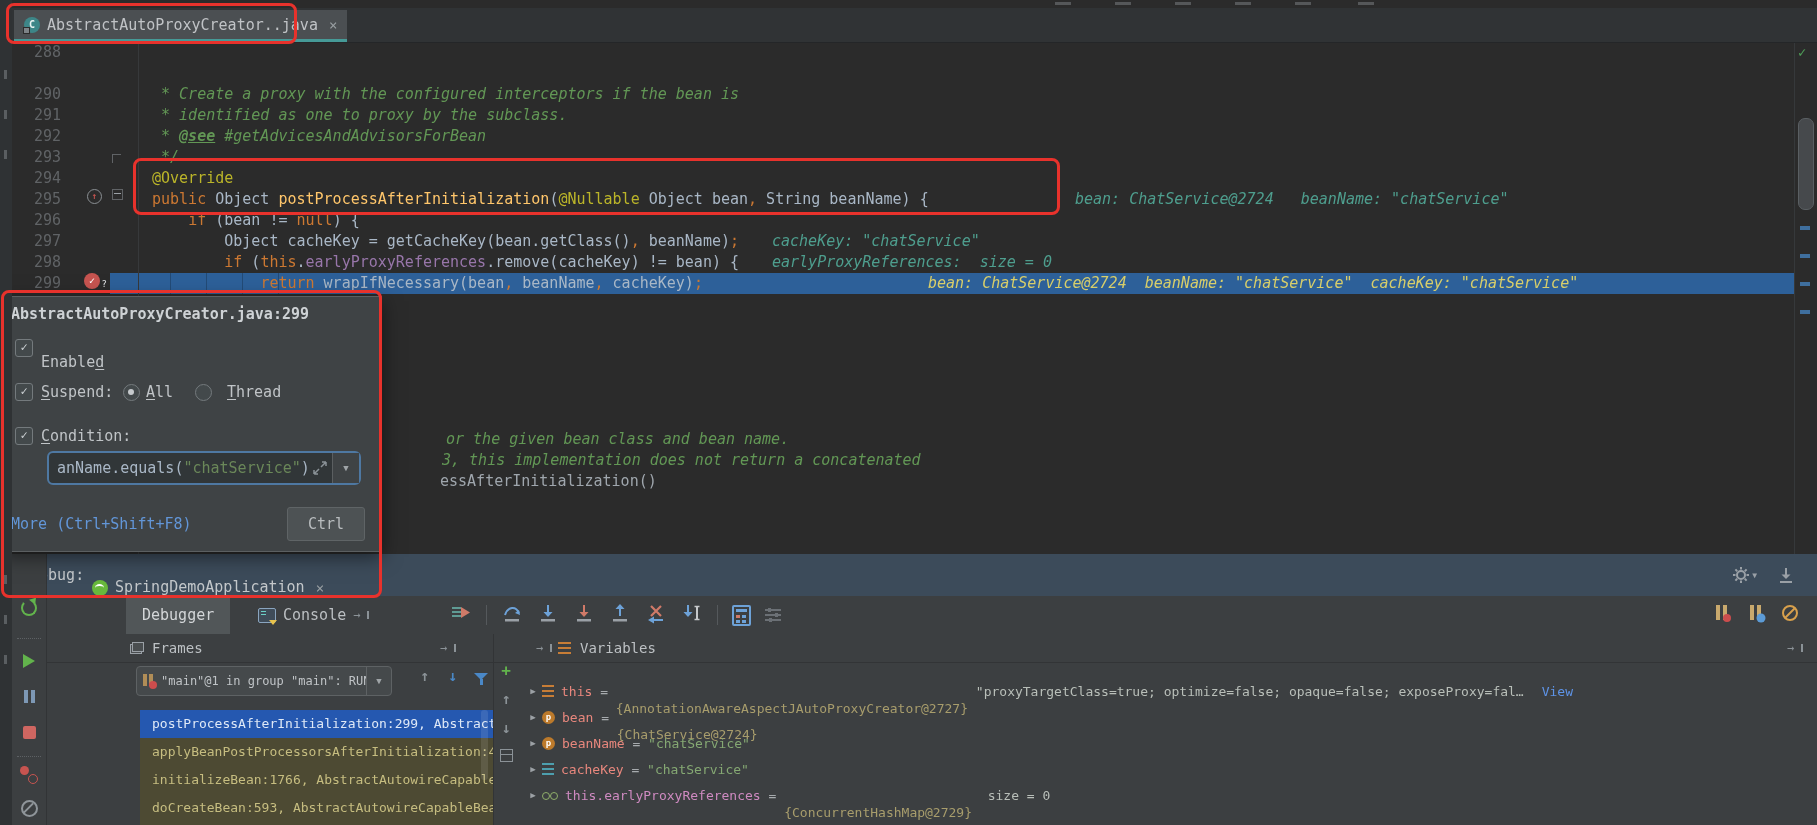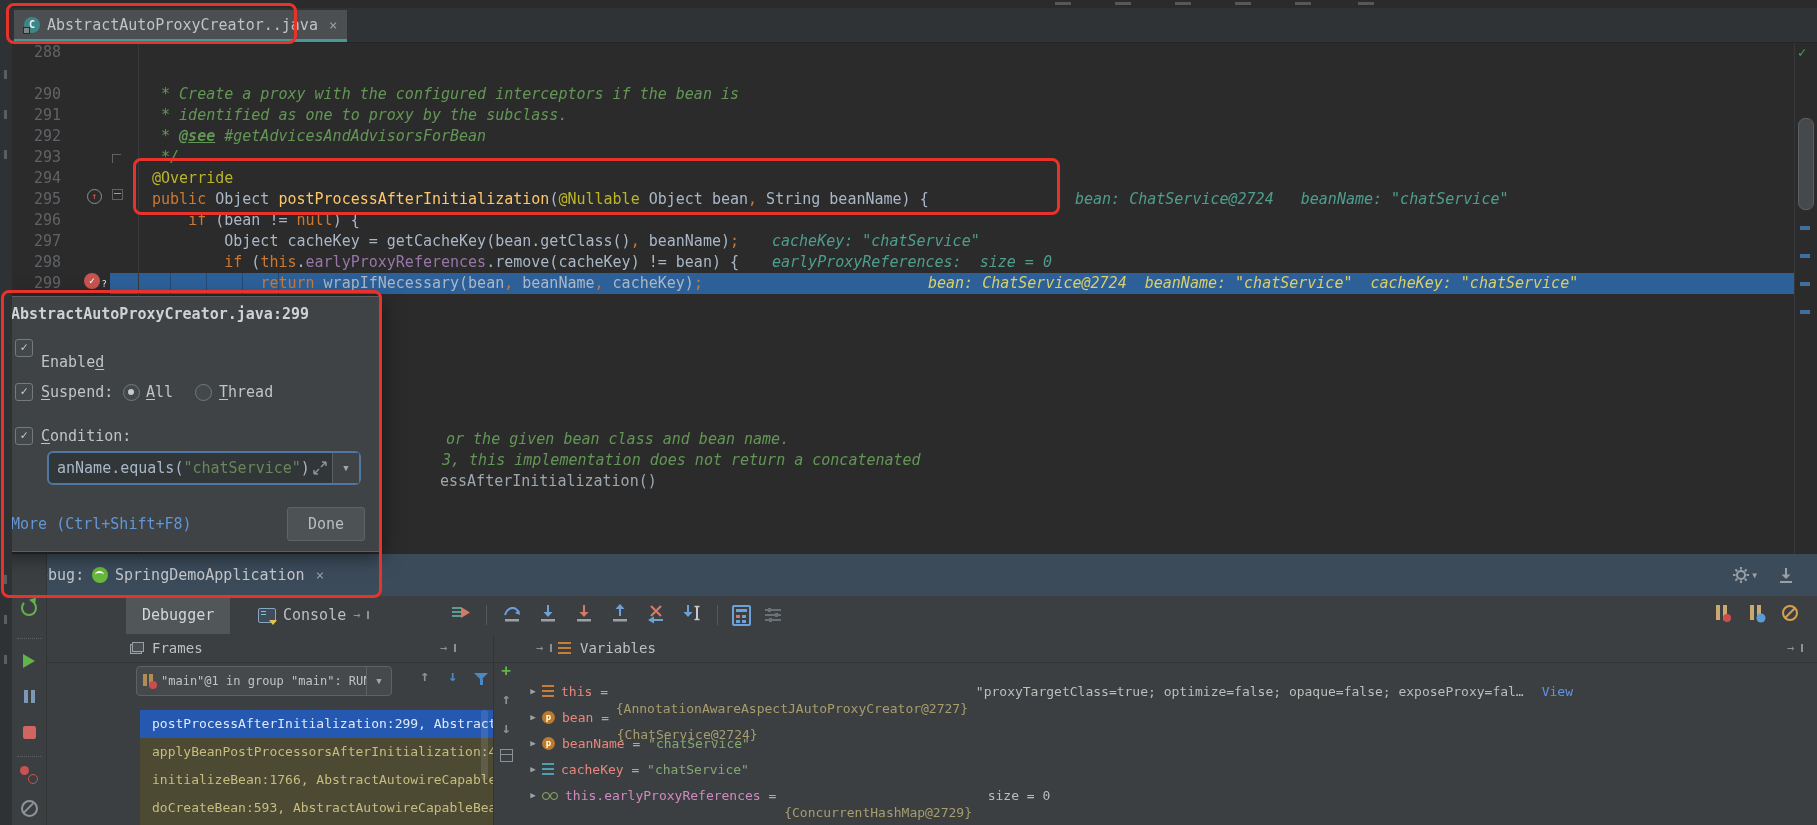--- a/index.html
+++ b/index.html
@@ -74,21 +74,21 @@
            align-items:center;justify-content:center;color:#9fa4a7;font-size:9px;flex:none;cursor:pointer;}
   .more-link{position:absolute;left:8px;top:218px;color:#6296d8;cursor:pointer;}
   .done-btn{position:absolute;left:284px;top:210px;width:76px;height:32px;background:#4d5254;border:1px solid #5f6466;
             border-radius:3px;color:#b9bdbf;display:flex;align-items:center;justify-content:center;cursor:pointer;}
   
   .redbox{position:absolute;border:3px solid #e8322c;border-radius:8px;z-index:50;pointer-events:none;box-sizing:border-box;}
   
   .debug{position:absolute;left:0;top:554px;width:100%;height:271px;background:#3c3f41;z-index:10;}
   .dbg-header{position:absolute;left:0;top:0;width:100%;height:42px;background:#3c4b5a;border-bottom:1px solid #323436;}
   .dbg-label{position:absolute;left:30px;top:0;height:42px;line-height:42px;font-size:15px;color:#c3c7ca;}
-  .dbg-tab{position:absolute;left:92px;top:0;height:42px;display:flex;align-items:center;gap:7px;cursor:pointer;}
+  .dbg-tab{position:absolute;left:92px;top:0;height:42px;display:flex;align-items:flex-end;gap:7px;cursor:pointer;}
   .dbg-tab .ttl{font-size:15px;color:#c3c7ca;}
   .toolrow{position:absolute;left:46px;top:42px;right:0;height:38px;background:#3c3f41;border-bottom:1px solid #323436;}
   .dtab{position:absolute;top:0;height:38px;display:flex;align-items:center;gap:7px;padding:0 16px;font-size:15px;color:#bbbfc2;cursor:pointer;}
   .dtab.sel{background:#515658;color:#d3d6d8;}
   .stepicons{position:absolute;left:404px;top:0;height:38px;display:flex;align-items:center;gap:14px;}
   .vsep{width:1px;height:20px;background:#55595c;}
   .ricons{position:absolute;right:16px;top:0;height:38px;display:flex;align-items:center;gap:12px;}
   .hdrrow{position:absolute;left:46px;top:80px;right:0;height:28px;background:#3c3f41;border-bottom:1px solid #323436;}
   .phdr{position:absolute;top:0;height:28px;line-height:28px;font-size:14px;color:#bdc1c4;}
   .jumpic{position:relative;display:inline-block;width:16px;height:14px;color:#8b9297;font-size:12px;line-height:14px;}
@@ -397,33 +397,33 @@
 
   <div class="bp-dialog">
     <div class="bpd-title">AbstractAutoProxyCreator.java:299</div>
     <span class="cbx" style="left:12px;top:42px">✓</span>
     <span class="bpd-lbl" style="left:38px;top:56px">Enable<u>d</u></span>
     <span class="cbx" style="left:12px;top:86px">✓</span>
     <span class="bpd-lbl" style="left:38px;top:86px"><u>S</u>uspend:</span>
     <span class="rad sel" style="left:120px;top:87px"></span>
     <span class="bpd-lbl" style="left:143px;top:86px"><u>A</u>ll</span>
     <span class="rad" style="left:192px;top:87px"></span>
-    <span class="bpd-lbl" style="left:216px;top:86px"><u>T</u>hread</span>
+    <span class="bpd-lbl" style="left:224px;top:86px"><u>T</u>hread</span>
     <span class="cbx" style="left:12px;top:130px">✓</span>
     <span class="bpd-lbl" style="left:38px;top:130px"><u>C</u>ondition:</span>
     <div class="cond-field">
       <span id="cond-text"><span class="tk-pl">anName.equals(</span><span class="tk-str">"chatService"</span><span class="tk-pl">)</span></span>
       <span class="expand-ic"><svg width="16" height="16">
             <path d="M9 7 L14 2 M14 2 h-4 M14 2 v4" stroke="#8a9297" stroke-width="1.5" fill="none"></path>
             <path d="M7 9 L2 14 M2 14 h4 M2 14 v-4" stroke="#8a9297" stroke-width="1.5" fill="none"></path>
           </svg></span>
       <span class="cond-dd">▼</span>
     </div>
     <span class="more-link">More (Ctrl+Shift+F8)</span>
-    <div class="done-btn">Done</div>
+    <div class="done-btn">Ctrl</div>
   </div>
 
   <div class="redbox" style="left:6px;top:3px;width:291px;height:41px"></div>
   <div class="redbox" style="left:133px;top:158px;width:927px;height:57px"></div>
   <div class="redbox" style="left:1px;top:290px;width:381px;height:308px"></div>
 
   <div class="lrail">
     <i style="top:70px"></i>
       <i style="top:110px"></i>
       <i style="top:150px"></i>

